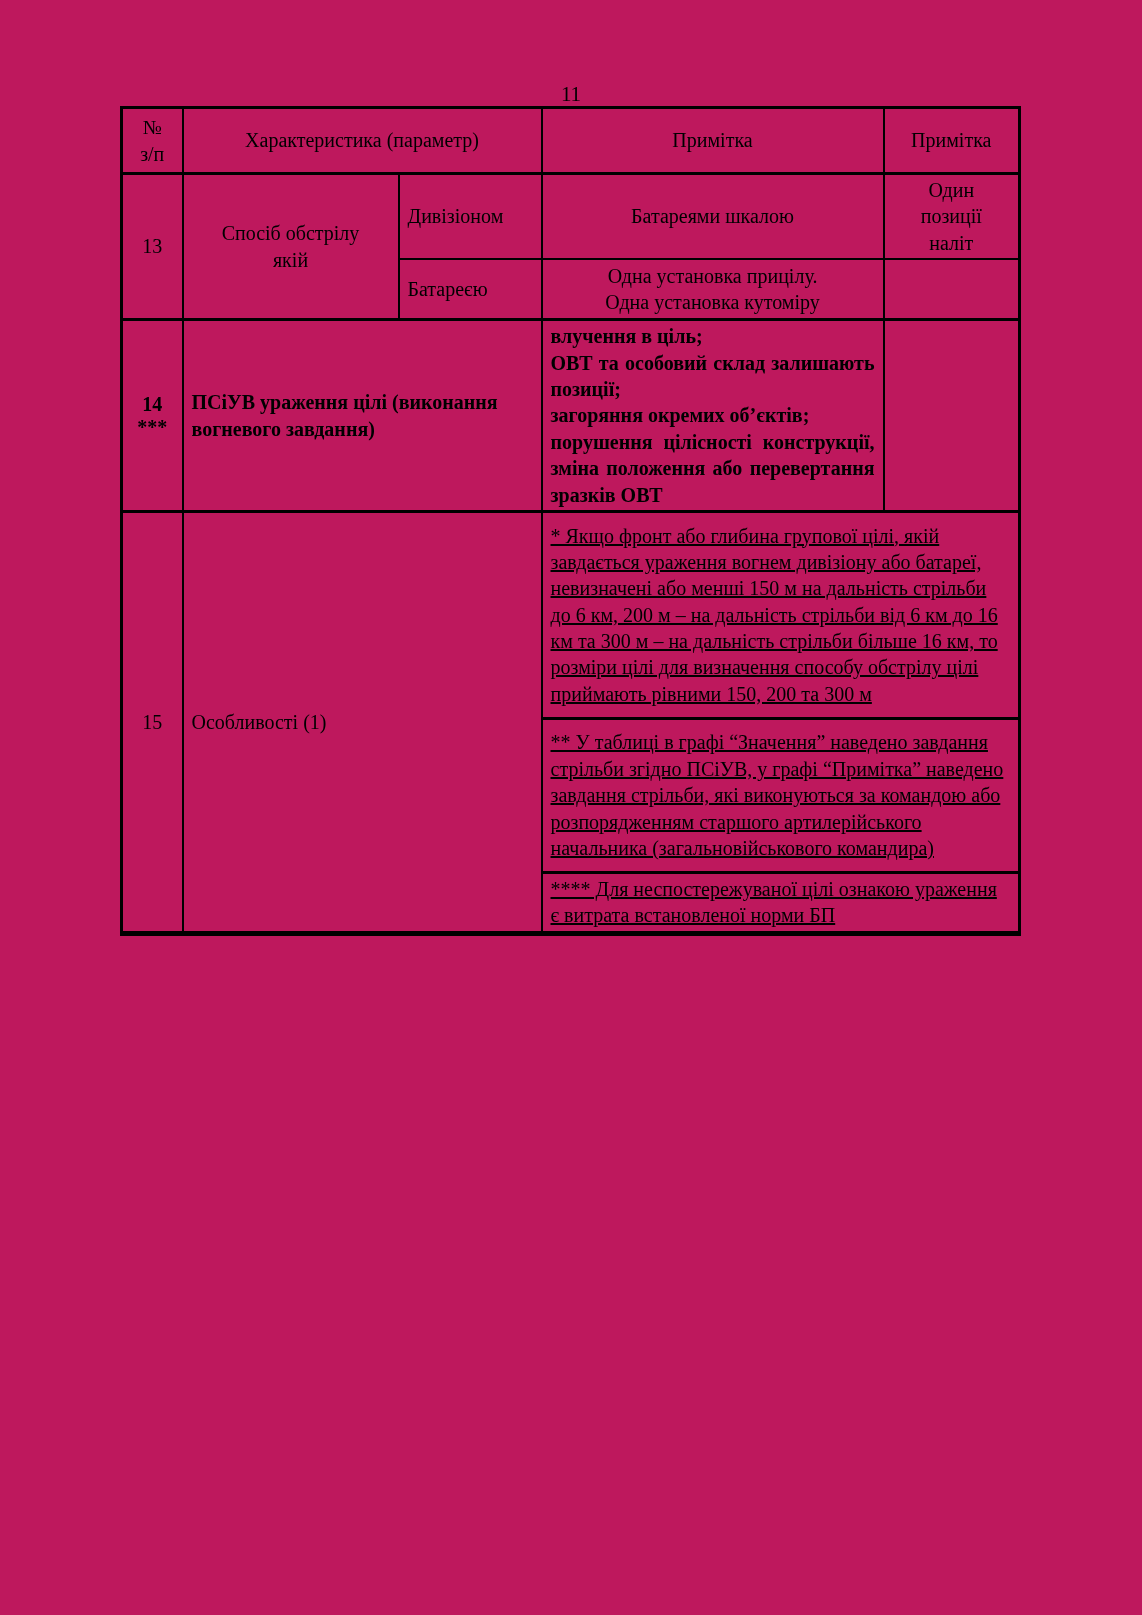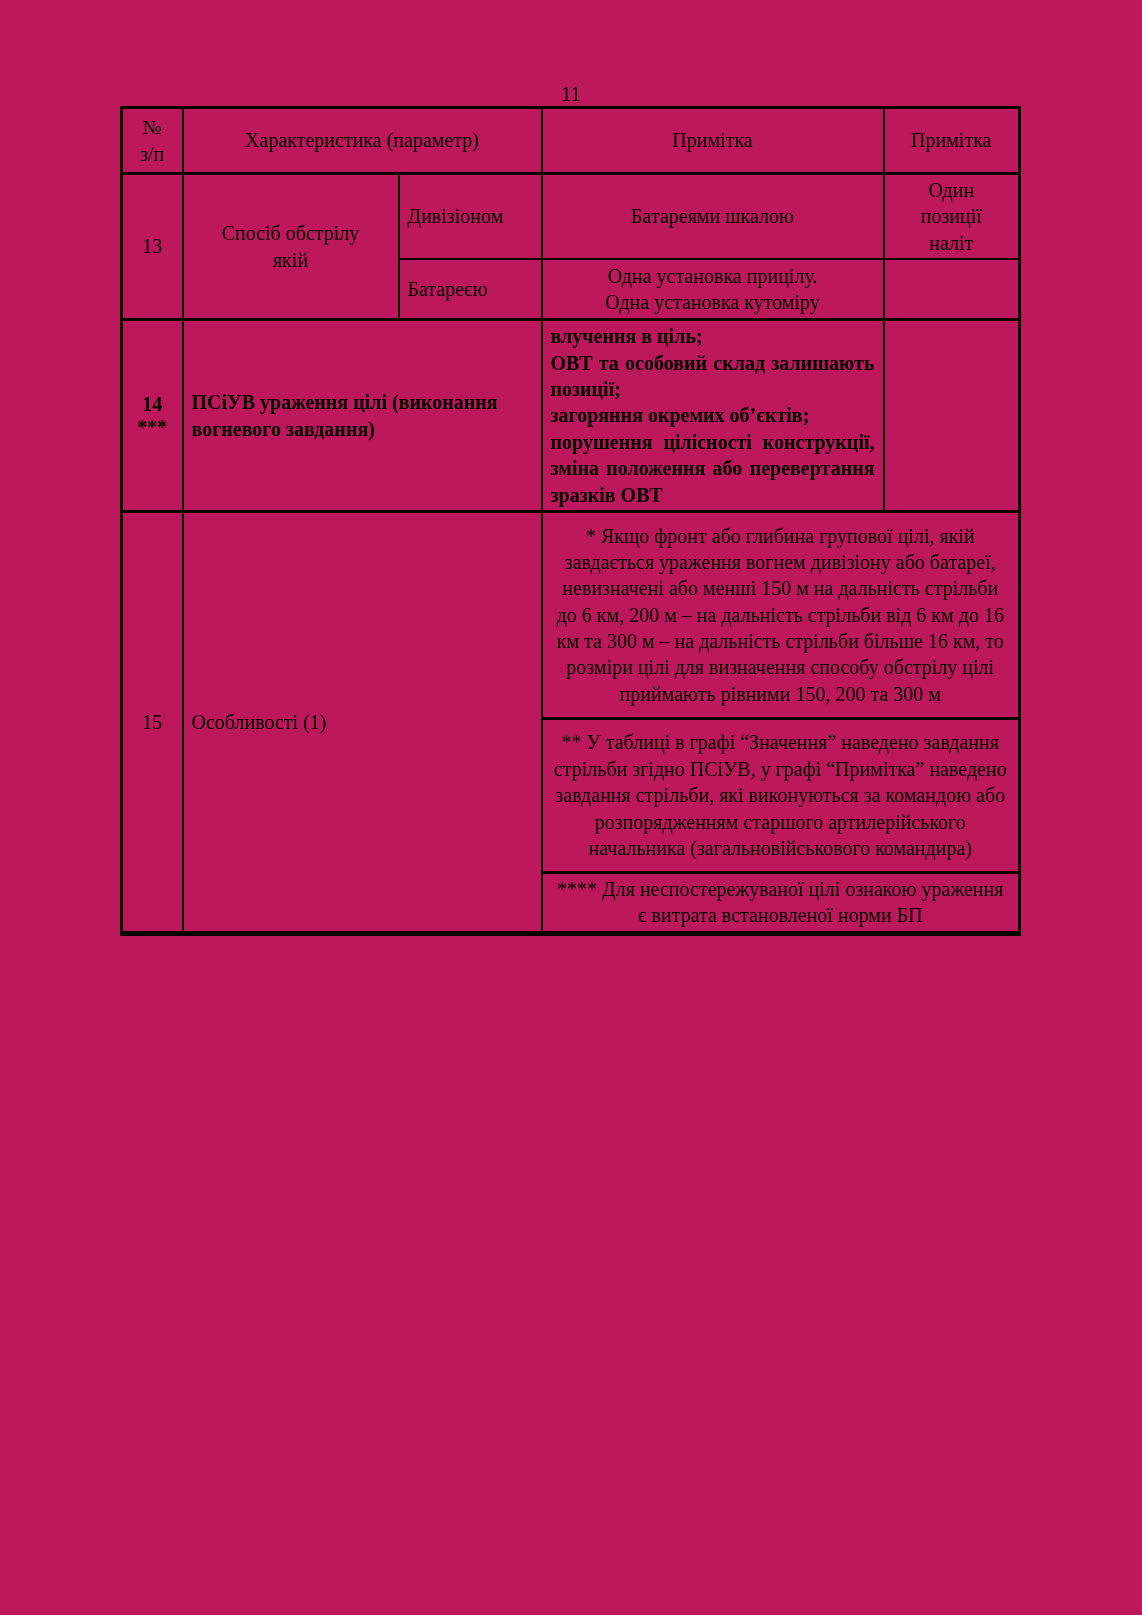--- a/index.html
+++ b/index.html
@@ -70,24 +70,25 @@
 
   td.num-cell div { text-align: center; line-height: 1.15; }
 
   td.value-just p {
     margin: 0;
     text-align: justify;
   }
   td.value-just { vertical-align: middle; line-height: 1.45; }
 
   td.block-cell {
-    text-align: center;
+    text-align: left;
     vertical-align: top;
     padding-top: 3px;
     line-height: 1.3;
+    text-decoration: underline;
   }
   .footnote {
     margin-top: 16px;
     margin-left: 68px;
     font-size: 21px;
     line-height: 26px;
   }
   .footnote .b { font-weight: bold; }
 </style>
 </head>

